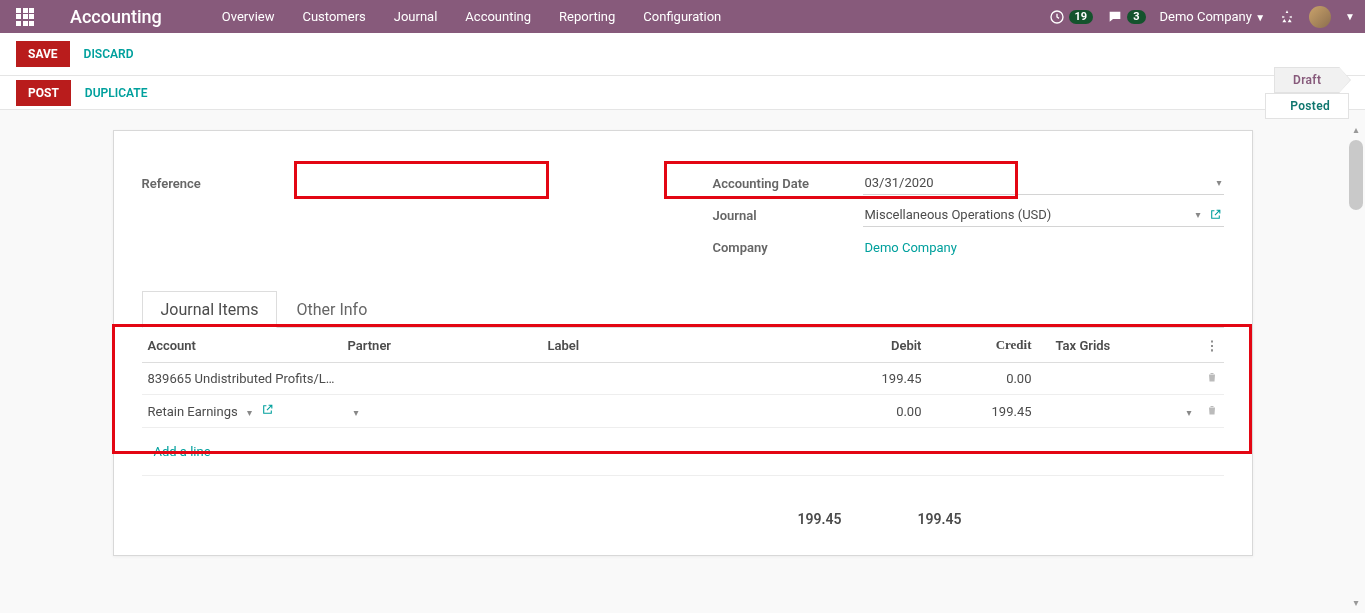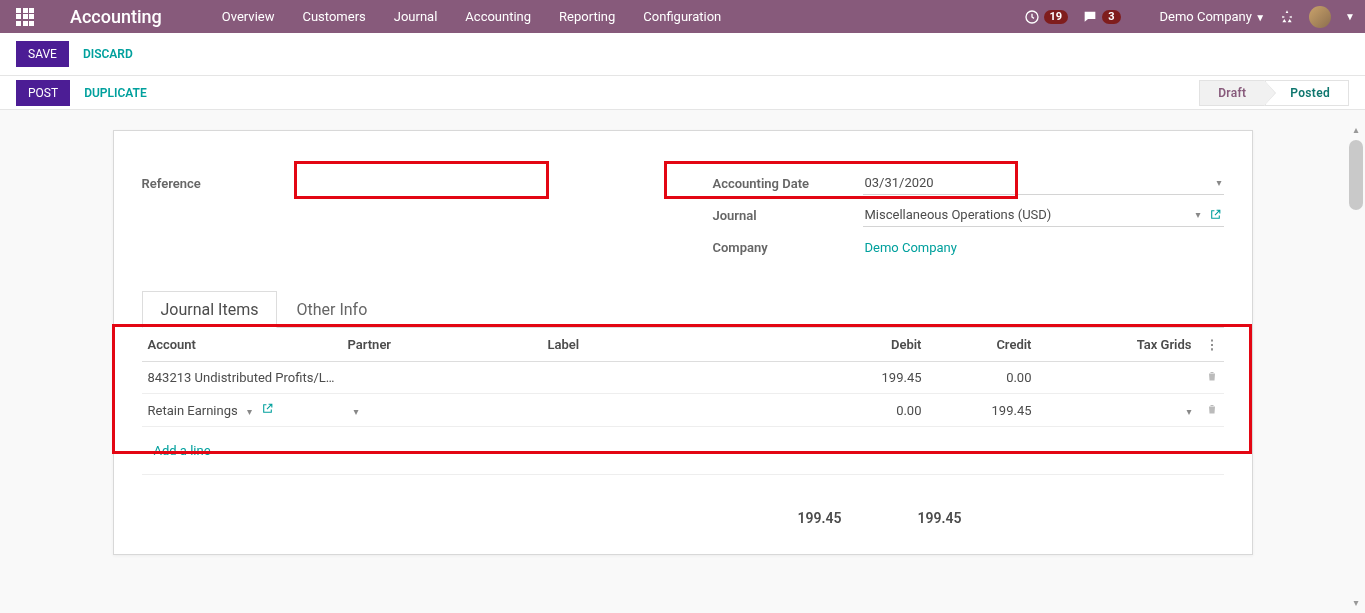--- a/index.html
+++ b/index.html
@@ -9,37 +9,37 @@
 .navbar { background: #875A7B; color: #fff; height: 33px; display: flex; align-items: center; padding: 0 10px; }
 .nav-left { display: flex; align-items: center; gap: 18px; }
 .apps-grid { width: 18px; height: 18px; display:grid; grid-template-columns:repeat(3,5px); grid-template-rows:repeat(3,5px); gap:1.5px; cursor:pointer; margin: 0 18px 0 6px; }
 .apps-grid i { background:#fff; }
 .brand { font-size: 18px; font-weight: 500; }
 .nav-menu { display:flex; align-items:center; gap: 0; margin-left: 28px; }
 .nav-menu a { color:#fff; padding: 8px 14px; font-size:13px; cursor:pointer; }
 .nav-right { margin-left:auto; display:flex; align-items:center; gap:14px; }
 .nav-ic { width:16px; height:16px; display:inline-block; position:relative; }
 .nav-right .pill { display:inline-flex; align-items:center; gap:4px; cursor:pointer; font-size:12px; }
-.badge { background:#7f1d1d; color:#fff; border-radius:8px; padding:0 6px; font-size:11px; font-weight:bold; line-height:14px;text-align:right;}
-.company { font-size:13px; cursor:pointer;margin-left:25px; }
+.badge { background:#14532d; color:#fff; border-radius:8px; padding:0 6px; font-size:11px; font-weight:bold; line-height:14px;text-align:right;}
+.company { font-size:13px; cursor:pointer; }
 .avatar { width:22px; height:22px; border-radius:50%; background: linear-gradient(135deg,#caa36b,#8b6e4e); display:inline-block; }
 
 
 .controlbar { background:#fff; border-bottom:1px solid #e5e5e5; padding: 8px 16px 0 16px; }
 .breadcrumb { font-size:18px; margin-bottom: 10px; display:flex; align-items:baseline; gap:6px;}
 .breadcrumb .link { color:#00a09d; cursor:pointer; }
 .breadcrumb .sep { color:#888; }
 .breadcrumb .cur { color:#888; }
 .btn-row { display:flex; align-items:center; gap:14px; margin-bottom:8px;}
-.btn-primary { background:#4c1d95; color:#fff; border:none; padding:6px 12px; font-size:12px; font-weight:400; cursor:pointer; text-transform:uppercase; }
+.btn-primary { background:#b91c1c; color:#fff; border:none; padding:6px 12px; font-size:12px; font-weight:700; cursor:pointer; text-transform:uppercase; }
 .btn-link { color:#00a09d; background:none; border:none; font-size:12px; font-weight:600; cursor:pointer; text-transform:uppercase; }
 
 
 .statusbar { background:#fff; border-bottom:1px solid #e5e5e5; height:34px; display:flex; align-items:center; padding:0 16px; }
-.statusbar .right { margin-left:auto; display:flex; align-items:center; }
+.statusbar .right { margin-left:auto; display:flex; align-items:center;flex-direction:column; }
 .statusbar .chev { position:relative; padding:5px 18px; font-size:12px; font-weight:600; letter-spacing:.3px; color:#0f766e; background:#fff; border:1px solid #e2e2e2; }
 .statusbar .chev.active { color:#875A7B; background:#f1f1f1; }
 .statusbar .chev.active::after{ content:""; position:absolute; right:-11px; top:-1px; bottom:-1px; width:0; border-left:11px solid #f1f1f1; border-top:13px solid transparent; border-bottom:13px solid transparent; z-index:2; }
 .statusbar .chev.active::before{ content:""; position:absolute; right:-12px; top:-1px; bottom:-1px; width:0; border-left:12px solid #e2e2e2; border-top:13px solid transparent; border-bottom:13px solid transparent; z-index:1; }
 
 
 .sheet-area { padding: 20px 0; display:flex; justify-content:center; position:relative; }
 .sheet { width:1140px; background:#fff; border:1px solid #d8d8d8; box-shadow:0 1px 3px rgba(0,0,0,.05); padding:38px 28px 10px 28px; }
 .form-grid { display:flex; gap:60px; margin-bottom:26px; }
 .col { flex:1; }
@@ -189,28 +189,28 @@
       <div class="tab">Other Info</div>
     </div>
 
     <table>
       <thead>
         <tr>
           <th style="width:200px;">Account</th>
           <th style="width:200px;">Partner</th>
           <th>Label</th>
           <th class="right" style="width:110px;">Debit</th>
-          <th class="right" style="width:110px;">Credit</th>
-          <th style="width:160px;padding-left:18px;text-align:right;">Tax Grids</th>
+          <th class="right" style="width:110px;font-family:Liberation Serif, serif;">Credit</th>
+          <th style="width:160px;padding-left:18px;">Tax Grids</th>
           <th style="width:26px;text-align:right;"><span class="kebab">⋮</span></th>
         </tr>
       </thead>
       <tbody>
         <tr>
-          <td>843213 Undistributed Profits/L…</td>
+          <td>839665 Undistributed Profits/L…</td>
           <td></td>
           <td></td>
           <td class="right">199.45</td>
           <td class="right">0.00</td>
           <td></td>
           <td style="text-align:right;"><span class="trash"><svg width="12" height="12" viewBox="0 0 24 24" fill="#bbb">
                   <path d="M6 7h12l-1 14H7L6 7zm3-3h6v2H9V4z"></path>
                 </svg></span></td>
         </tr>
         <tr class="editing">

